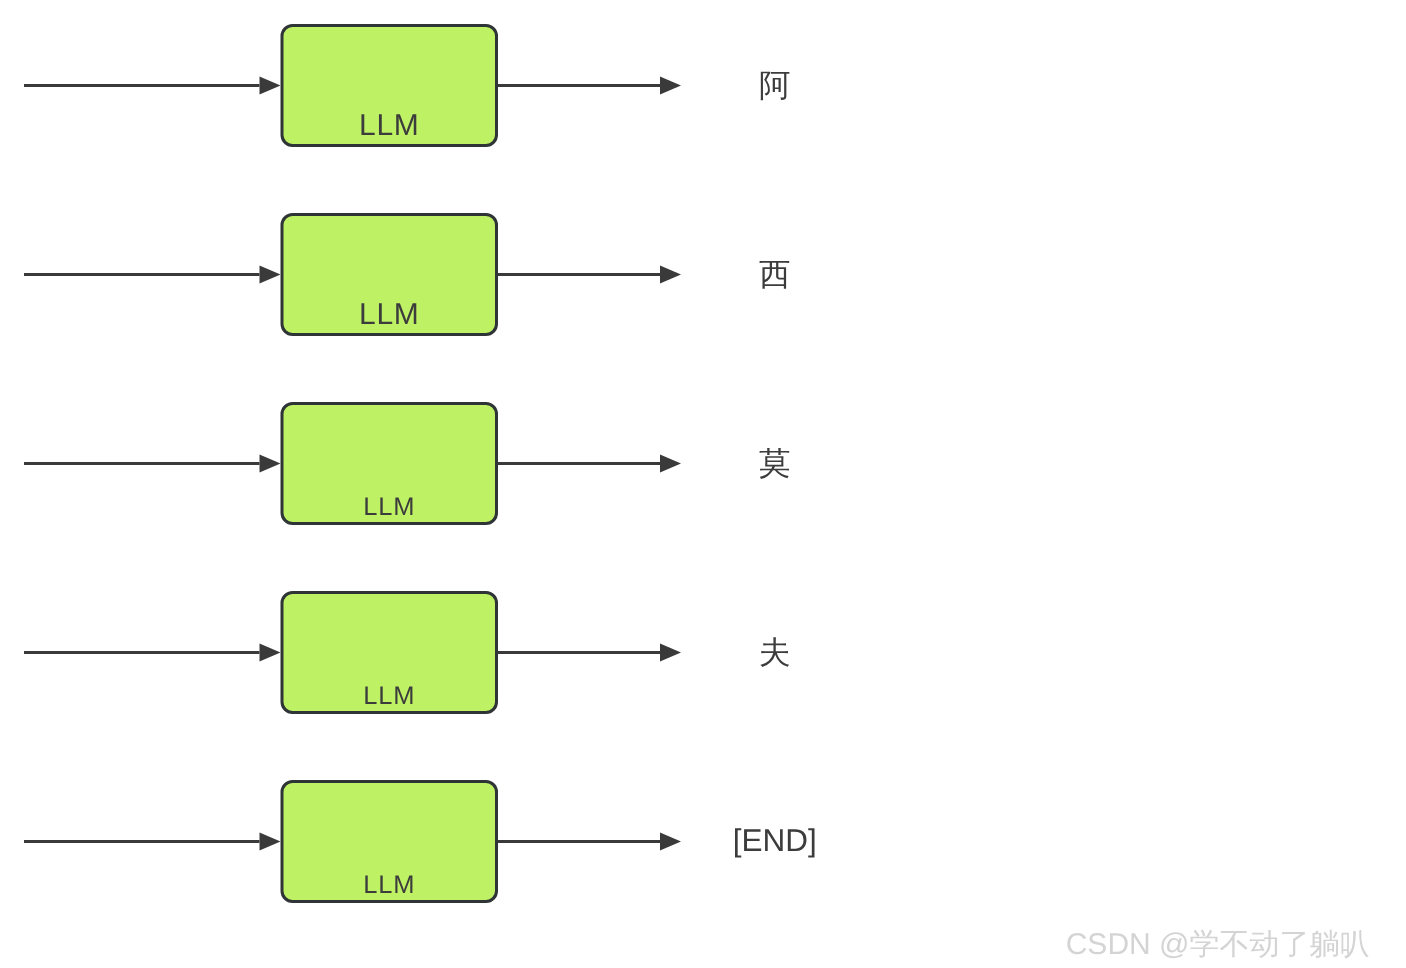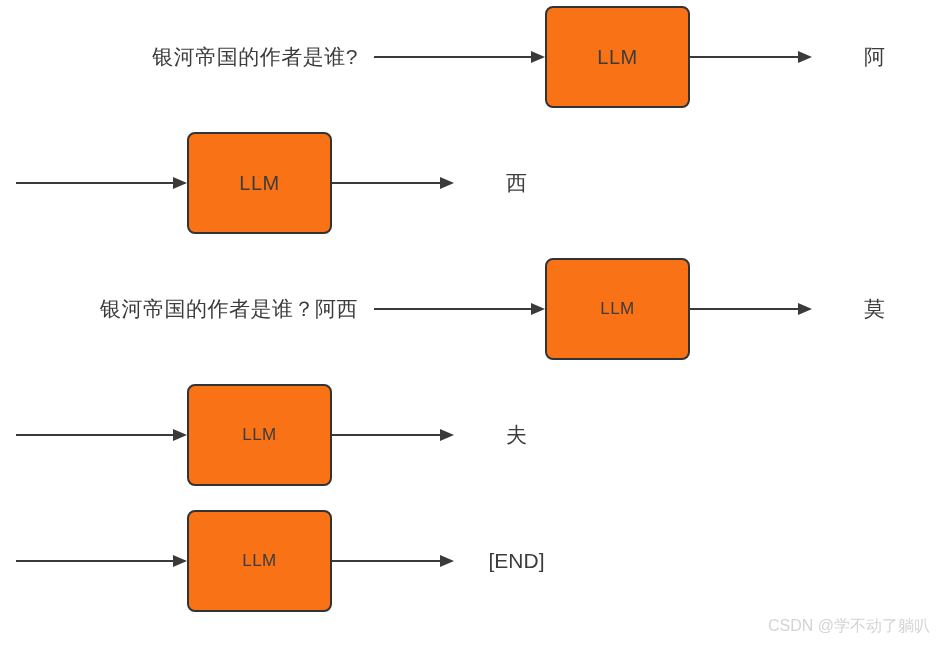--- a/index.html
+++ b/index.html
@@ -51,55 +51,54 @@
     background:var(--line);
   }
   .arrow-head{
     width:0;height:0;
     border-style:solid;
     border-width:6px 0 6px 14px;
     border-color:transparent transparent transparent var(--line);
   }
   .col-box{
     width:145px;
-    height:102px;
+    height:82px;
     border:2.5px solid var(--box-border);
     border-radius:8px;
-    background:#f97316;
+    background:#bef264;
     display:flex;
-    align-items:center;
+    align-items:flex-end;
     justify-content:center;
     color:var(--text);
   }
   .llm-lg{font-size:20px;letter-spacing:0.5px;}
   .llm-sm{font-size:17px;letter-spacing:0.5px;}
   .col-output{
     width:125px;
     text-align:center;
     font-size:21px;
     color:var(--text);
     white-space:nowrap;
   }
   .watermark{
     position:absolute;
     top:616px;
-    right:7px;
-    font-size:16px;
+    right:24px;
+    font-size:20px;
     color:var(--watermark);
     white-space:nowrap;
   }
 </style>
 </head>
 <body>
 
 <div class="canvas">
   <div class="rows">
 
     <div class="row">
-      <div class="col-input">银河帝国的作者是谁?</div>
       <div class="col-arrow-in">
         <div class="arrow-shaft"></div>
         <div class="arrow-head"></div>
       </div>
       <div class="col-box">
         <span class="llm-lg">LLM</span>
       </div>
       <div class="col-arrow-out">
         <div class="arrow-shaft"></div>
         <div class="arrow-head"></div>
@@ -116,21 +115,20 @@
         <span class="llm-lg">LLM</span>
       </div>
       <div class="col-arrow-out">
         <div class="arrow-shaft"></div>
         <div class="arrow-head"></div>
       </div>
       <div class="col-output">西</div>
     </div>
 
     <div class="row">
-      <div class="col-input">银河帝国的作者是谁？阿西</div>
       <div class="col-arrow-in">
         <div class="arrow-shaft"></div>
         <div class="arrow-head"></div>
       </div>
       <div class="col-box">
         <span class="llm-sm">LLM</span>
       </div>
       <div class="col-arrow-out">
         <div class="arrow-shaft"></div>
         <div class="arrow-head"></div>

